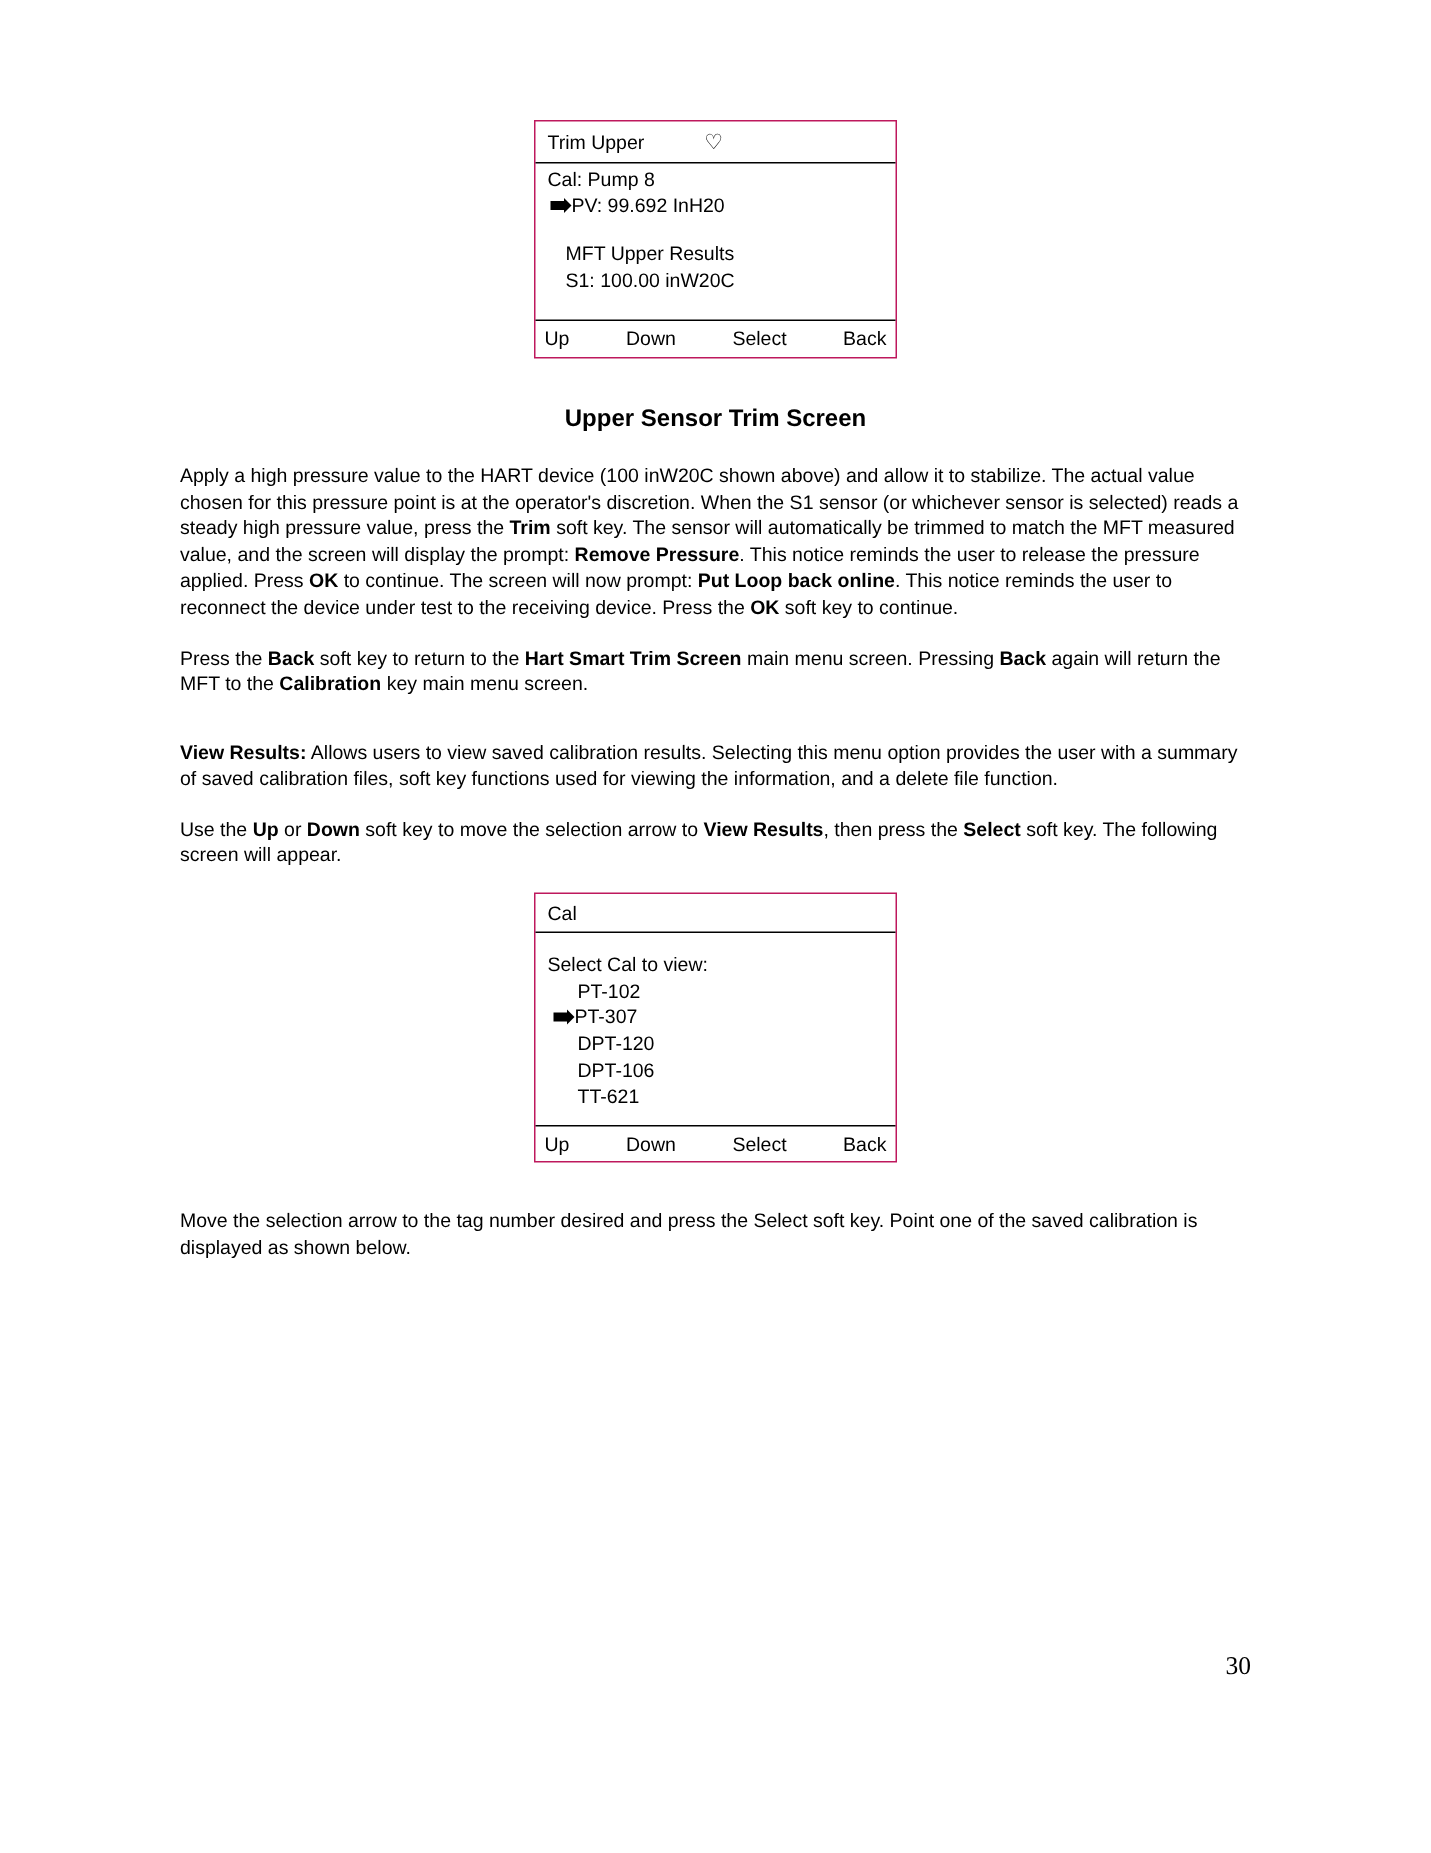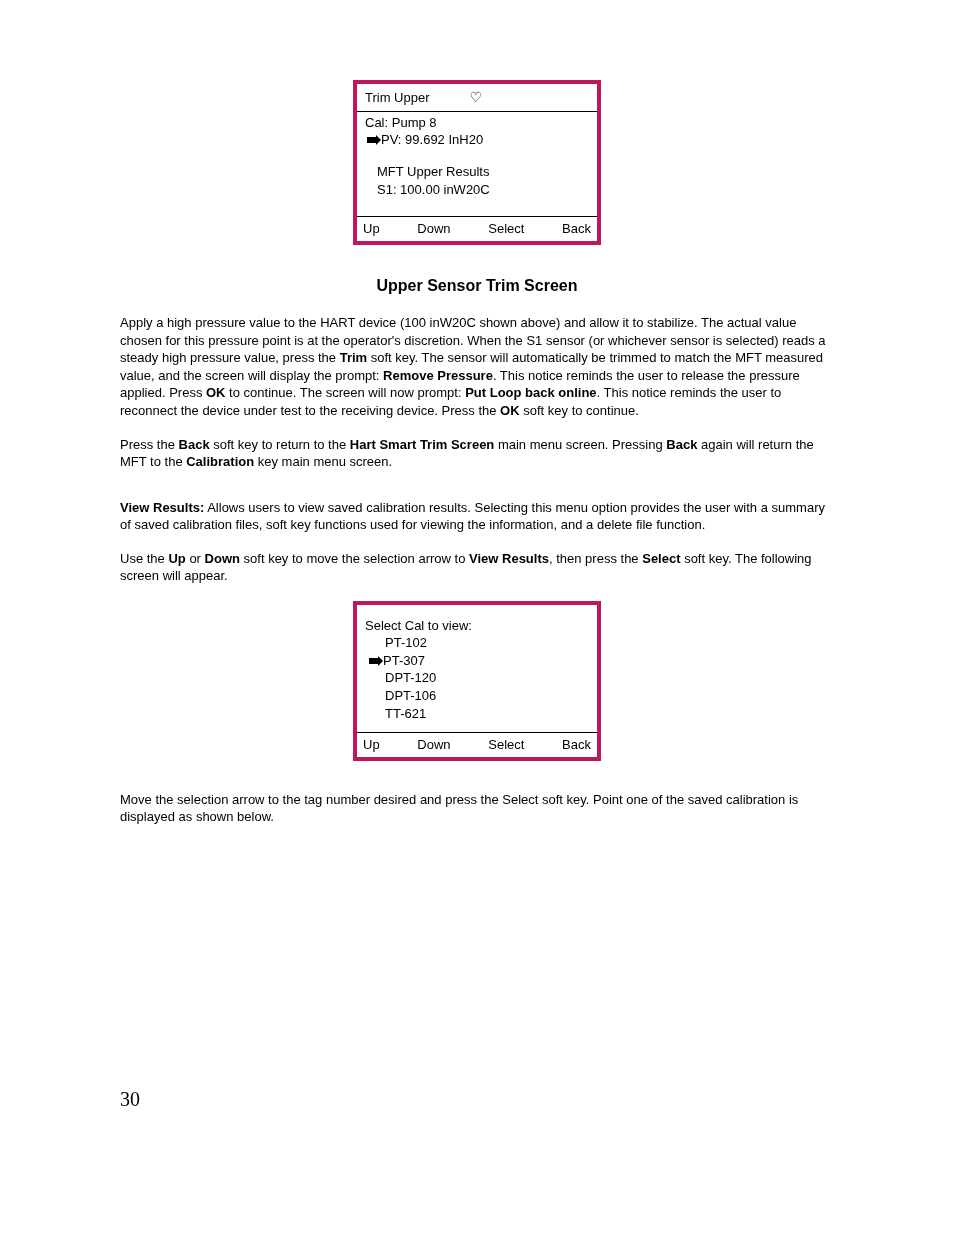--- a/index.html
+++ b/index.html
@@ -7,21 +7,21 @@
       font-size: 13px;
       line-height: 1.35;
       color: #000;
       background: #fff;
       margin: 0;
       padding: 80px 120px 40px 120px;
       width: 954px;
       box-sizing: border-box;
     }
     .device-screen {
-      border: 4px solid #be185d;
+      border: 1px solid #be185d;
       width: 240px;
       margin: 0 auto 30px auto;
       font-size: 13px;
     }
     .ds-header {
       border-bottom: 1px solid #000;
       padding: 4px 8px;
       display: flex;
       align-items: center;
     }
@@ -52,23 +52,23 @@
     }
     .caption {
       text-align: center;
       font-weight: bold;
       margin: 8px 0 18px 0;
       font-size: 16px;
     }
     p.body { margin: 0 0 16px 0; text-align: left; }
     .indent-item { padding-left: 20px; }
     .page-number {
-      text-align: left;
+      text-align: right;
       font-family: "Times New Roman", serif;
-      font-size: 20px;
+      font-size: 17px;
       margin-top: 260px;
     }
     b { font-weight: bold; }
   </style>
 </head>
 <body>
 
 <div class="device-screen">
   <div class="ds-header">
     <span class="ds-title">Trim Upper</span>
@@ -96,20 +96,23 @@
 
 <p class="body"><span>Apply a high pressure value to the HART device (100 inW20C shown above) and allow it to stabilize. The actual value chosen for this pressure point is at the operator's discretion. When the S1 sensor (or whichever sensor is selected) reads a steady high pressure value, press the </span><b>Trim</b><span> soft key. The sensor will automatically be trimmed to match the MFT measured value, and the screen will display the prompt: </span><b>Remove Pressure</b><span>. This notice reminds the user to release the pressure applied. Press </span><b>OK</b><span> to continue. The screen will now prompt: </span><b>Put Loop back online</b><span>.  This notice reminds the user to reconnect the device under test to the receiving device.  Press the </span><b>OK</b><span> soft key to continue.</span></p>
 
 <p class="body" style="margin-bottom:28px;"><span>Press the </span><b>Back</b><span> soft key to return to the </span><b>Hart Smart Trim Screen</b><span> main menu screen. Pressing </span><b>Back</b><span> again will return the MFT to the </span><b>Calibration</b><span> key main menu screen.</span></p>
 
 <p class="body"><b>View Results:</b><span> Allows users to view saved calibration results.  Selecting this menu option provides the user with a summary of saved calibration files, soft key functions used for viewing the information, and a delete file function.</span></p>
 
 <p class="body"><span>Use the </span><b>Up</b><span> or </span><b>Down</b><span> soft key to move the selection arrow to </span><b>View Results</b><span>, then press the </span><b>Select</b><span> soft key. The following screen will appear.</span></p>
 
 <div class="device-screen">
+  <div class="ds-header">
+    <span class="ds-title">Cal</span>
+  </div>
   <div class="ds-body" style="padding-bottom:10px;margin-top:10px;">
     <div class="ds-body-line">Select Cal to view:</div>
     <div id="cal-list">
         <div class="indent-item">PT-102</div>
         <div class="ds-arrow-line" style="padding-left: 2px;">
           <span class="ds-arrow"></span>
           <span>PT-307</span>
         </div>
         <div class="indent-item">DPT-120</div>
         <div class="indent-item">DPT-106</div>

